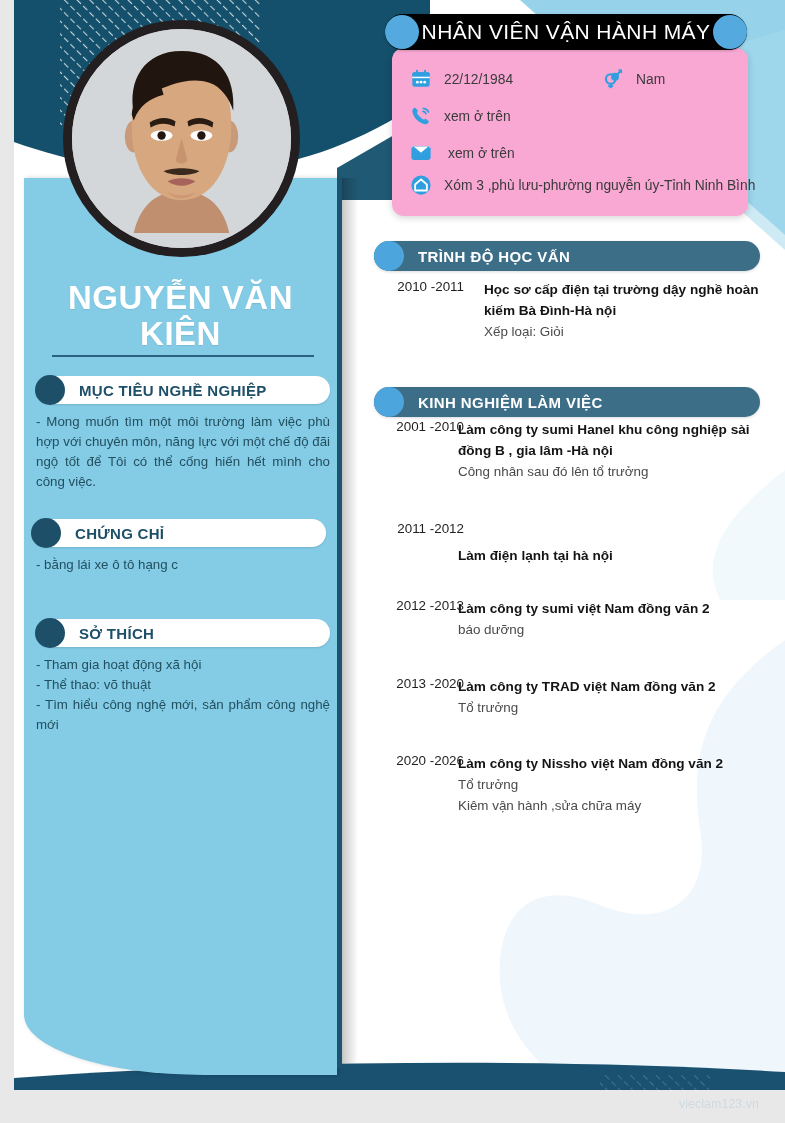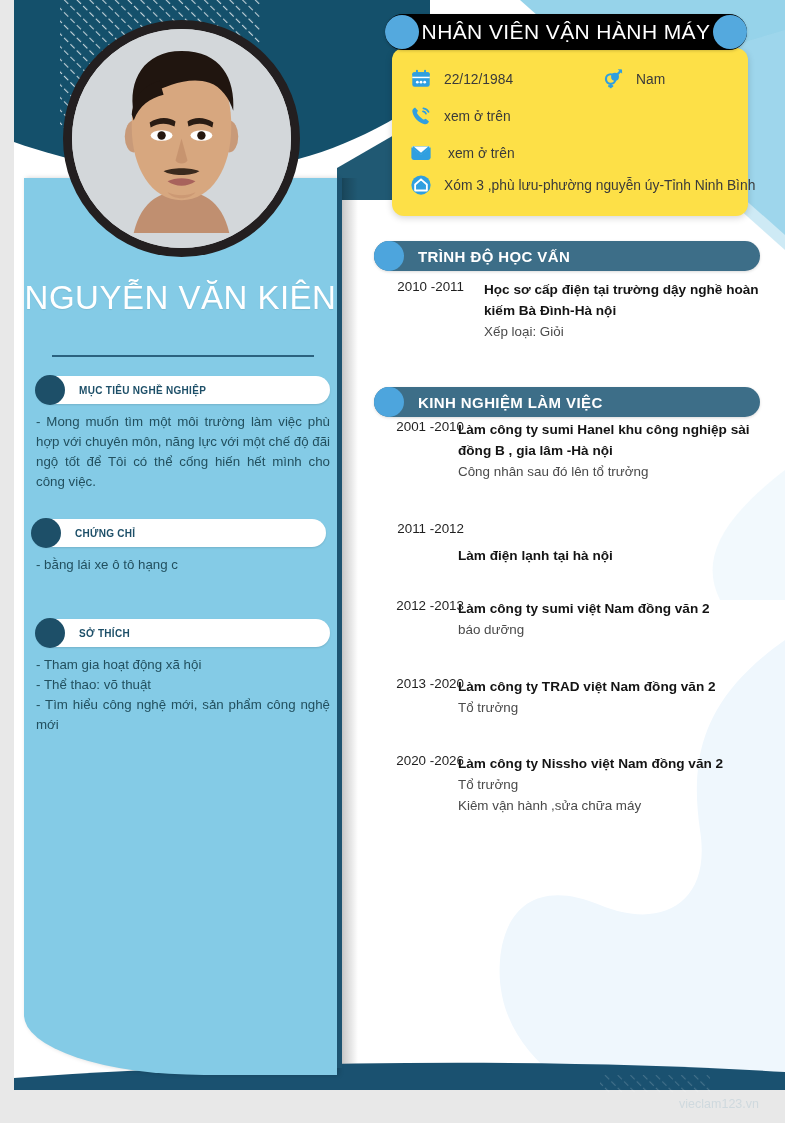--- a/index.html
+++ b/index.html
@@ -31,39 +31,39 @@
 
   .photo-wrap{position:absolute;left:63px;top:20px;width:237px;height:237px;z-index:8;}
   .photo-ring{
     position:absolute;left:0;top:0;width:237px;height:237px;border-radius:50%;
     border:9px solid #231f20;box-sizing:border-box;overflow:hidden;background:#cfd3d6;
   }
   .photo-ring .face{position:absolute;left:0;top:0;width:100%;height:100%;}
 
   .name{
     position:absolute;left:24px;top:280px;width:313px;
-    text-align:center;color:#ffffff;font-weight:normal;
+    text-align:center;color:#ffffff;font-weight:bold;
     font-size:33px;line-height:36px;letter-spacing:.5px;z-index:9;
     text-shadow:0 1px 1px rgba(0,0,0,.08);
   }
   .name-divider{
     position:absolute;left:52px;top:355px;width:262px;height:2px;background:#2b627f;z-index:9;
   }
 
   .pill{
     position:absolute;height:28px;background:#ffffff;border-radius:14px;
     box-shadow:0 1px 2px rgba(0,0,0,.12);z-index:9;
     display:flex;align-items:center;
   }
   .pill .dot{
     width:30px;height:30px;border-radius:50%;background:#1d4f68;
     margin-left:-1px;flex:0 0 30px;
   }
   .pill .ptxt{
-    margin-left:14px;color:#1d4f68;font-weight:bold;font-size:10px;letter-spacing:.3px;
+    margin-left:14px;color:#1d4f68;font-weight:bold;font-size:15px;letter-spacing:.3px;
     white-space:nowrap;
   }
   .side-body{
     position:absolute;left:36px;width:294px;color:#22505f;
     font-size:13.3px;line-height:20px;text-align:justify;z-index:9;
   }
   .side-body p{margin:0;}
 
   
   .title-bar{
@@ -72,21 +72,21 @@
     display:flex;align-items:center;justify-content:space-between;
     box-shadow:0 1px 3px rgba(0,0,0,.18);
   }
   .title-bar .circ{width:34px;height:34px;border-radius:50%;background:#54a9de;flex:0 0 34px;}
   .title-bar .ttxt{
     flex:1;text-align:center;color:#ffffff;font-size:21px;letter-spacing:.4px;white-space:nowrap;
   }
 
   .info-card{
     position:absolute;left:392px;top:48px;width:356px;height:168px;
-    background:#fde047;border-radius:12px;z-index:8;
+    background:#f9a8d4;border-radius:12px;z-index:8;
     box-shadow:0 2px 7px rgba(0,0,0,.17);
     text-align:center;
   }
   .info-row{position:absolute;display:flex;align-items:center;}
   .info-row .ic{width:22px;height:22px;flex:0 0 22px;margin-right:12px;}
   .info-row .tx{font-size:13.8px;color:#3a3a3a;white-space:nowrap;}
 
   .sec-pill{
     position:absolute;left:374px;height:30px;width:386px;
     background:#3d6e88;border-radius:15px;z-index:7;

